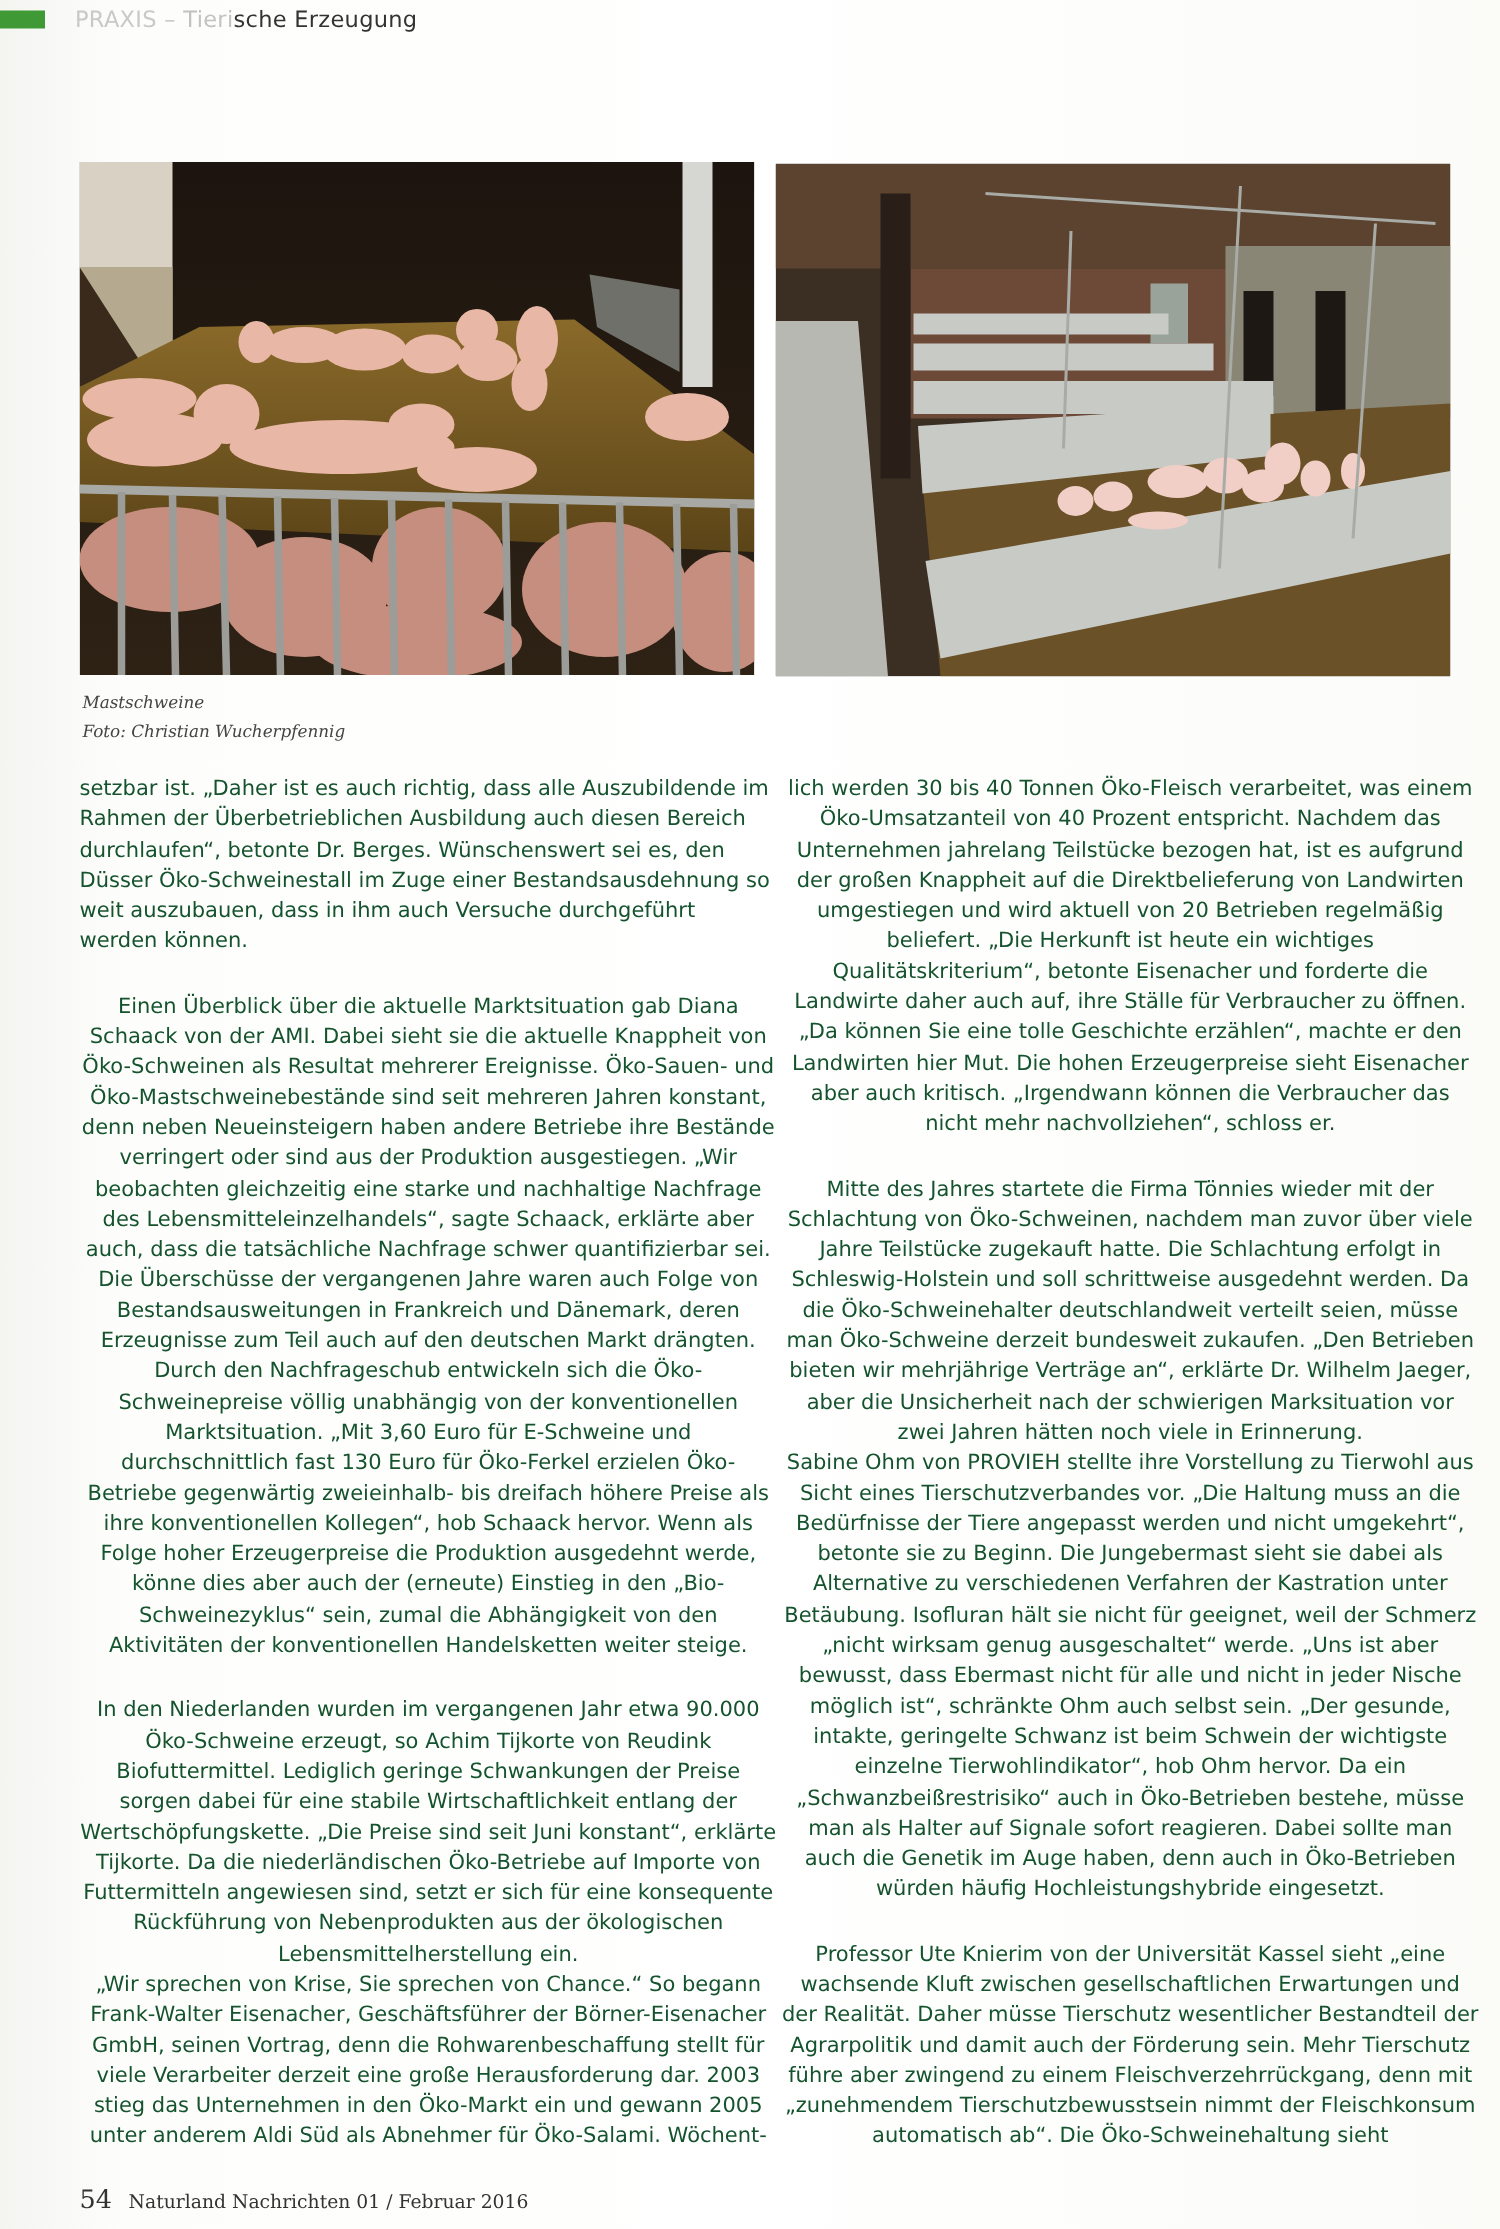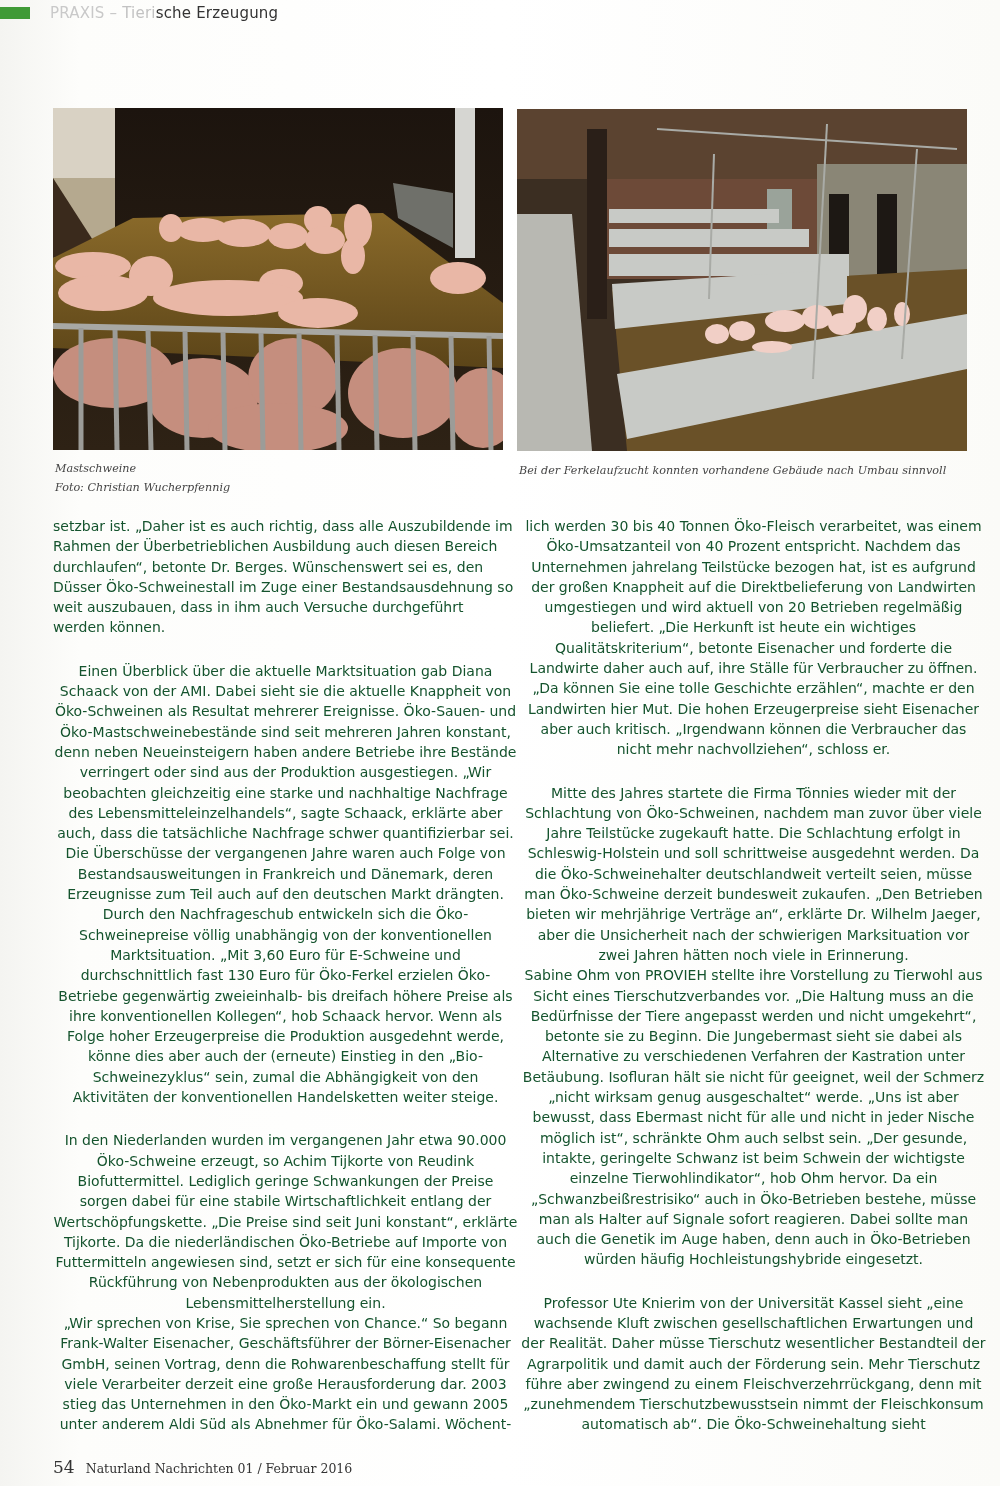--- a/index.html
+++ b/index.html
@@ -164,21 +164,20 @@
         <line x1="140" y1="20" x2="440" y2="40"></line>
     </g>
   </svg>
 </div>
 
 <div class="caption cap-left">
   <div>Mastschweine</div>
   <div>Foto: Christian Wucherpfennig</div>
 </div>
 <div class="caption cap-right">
-  <div>Bei der Ferkelaufzucht konnten vorhandene Gebäude nach Umbau sinnvoll</div>
 </div>
 
 <div class="col col-left">
   <p style="text-align:left;">setzbar ist. „Daher ist es auch richtig, dass alle Auszubildende im Rahmen der Überbetrieblichen Ausbildung auch diesen Bereich durchlaufen“, betonte Dr. Berges. Wünschenswert sei es, den Düsser Öko-Schweinestall im Zuge einer Bestandsausdehnung so weit auszubauen, dass in ihm auch Versuche durchgeführt werden können.</p>
   <p class="gap">Einen Überblick über die aktuelle Marktsituation gab Diana Schaack von der AMI. Dabei sieht sie die aktuelle Knappheit von Öko-Schweinen als Resultat mehrerer Ereignisse. Öko-Sauen- und Öko-Mastschweinebestände sind seit mehreren Jahren konstant, denn neben Neueinsteigern haben andere Betriebe ihre Bestände verringert oder sind aus der Produktion ausgestiegen. „Wir beobachten gleichzeitig eine starke und nachhaltige Nachfrage des Lebensmitteleinzelhandels“, sagte Schaack, erklärte aber auch, dass die tatsächliche Nachfrage schwer quantifizierbar sei. Die Überschüsse der vergangenen Jahre waren auch Folge von Bestandsausweitungen in Frankreich und Dänemark, deren Erzeugnisse zum Teil auch auf den deutschen Markt drängten. Durch den Nachfrageschub entwickeln sich die Öko-Schweinepreise völlig unabhängig von der konventionellen Marktsituation. „Mit 3,60 Euro für E-Schweine und durchschnittlich fast 130 Euro für Öko-Ferkel erzielen Öko-Betriebe gegenwärtig zweieinhalb- bis dreifach höhere Preise als ihre konventionellen Kollegen“, hob Schaack hervor. Wenn als Folge hoher Erzeugerpreise die Produktion ausgedehnt werde, könne dies aber auch der (erneute) Einstieg in den „Bio-Schweinezyklus“ sein, zumal die Abhängigkeit von den Aktivitäten der konventionellen Handelsketten weiter steige.</p>
   <p class="gap">In den Niederlanden wurden im vergangenen Jahr etwa 90.000 Öko-Schweine erzeugt, so Achim Tijkorte von Reudink Biofuttermittel. Lediglich geringe Schwankungen der Preise sorgen dabei für eine stabile Wirtschaftlichkeit entlang der Wertschöpfungskette. „Die Preise sind seit Juni konstant“, erklärte Tijkorte. Da die niederländischen Öko-Betriebe auf Importe von Futtermitteln angewiesen sind, setzt er sich für eine konsequente Rückführung von Nebenprodukten aus der ökologischen Lebensmittelherstellung ein.</p>
   <p>„Wir sprechen von Krise, Sie sprechen von Chance.“ So begann Frank-Walter Eisenacher, Geschäftsführer der Börner-Eisenacher GmbH, seinen Vortrag, denn die Rohwarenbeschaffung stellt für viele Verarbeiter derzeit eine große Herausforderung dar. 2003 stieg das Unternehmen in den Öko-Markt ein und gewann 2005 unter anderem Aldi Süd als Abnehmer für Öko-Salami. Wöchent-</p>
 </div>
 
 <div class="col col-right">

